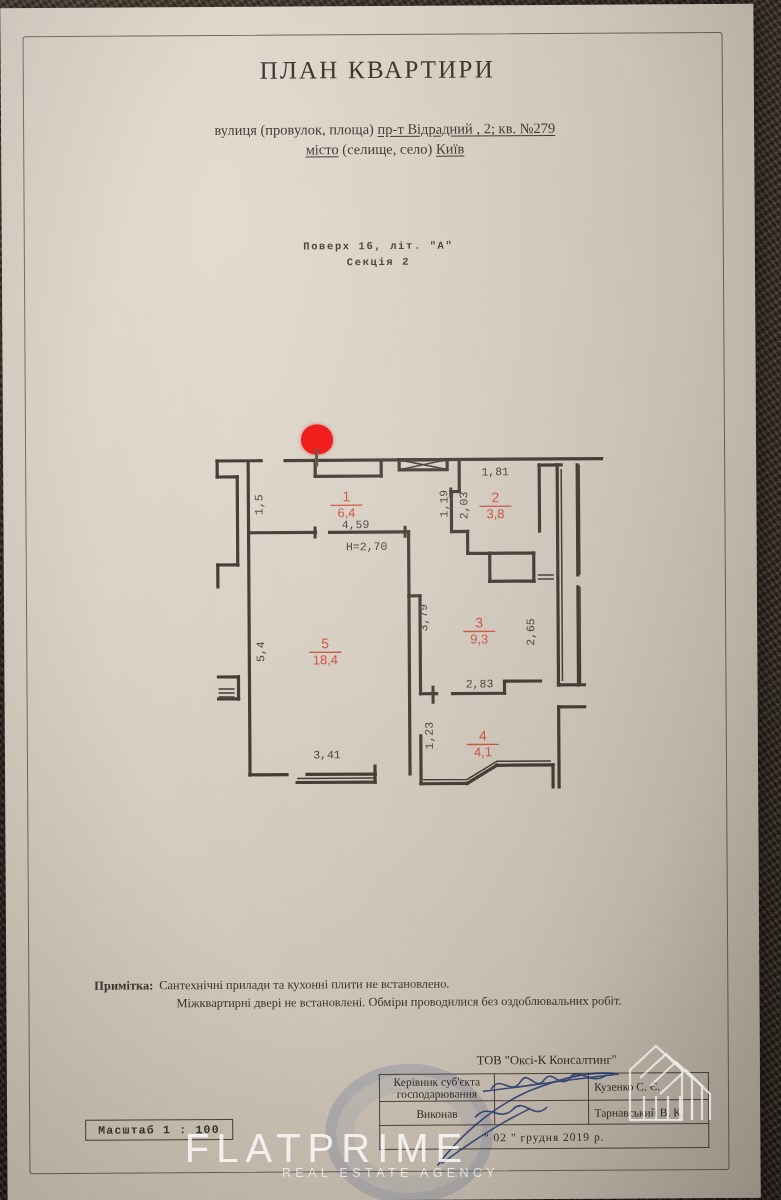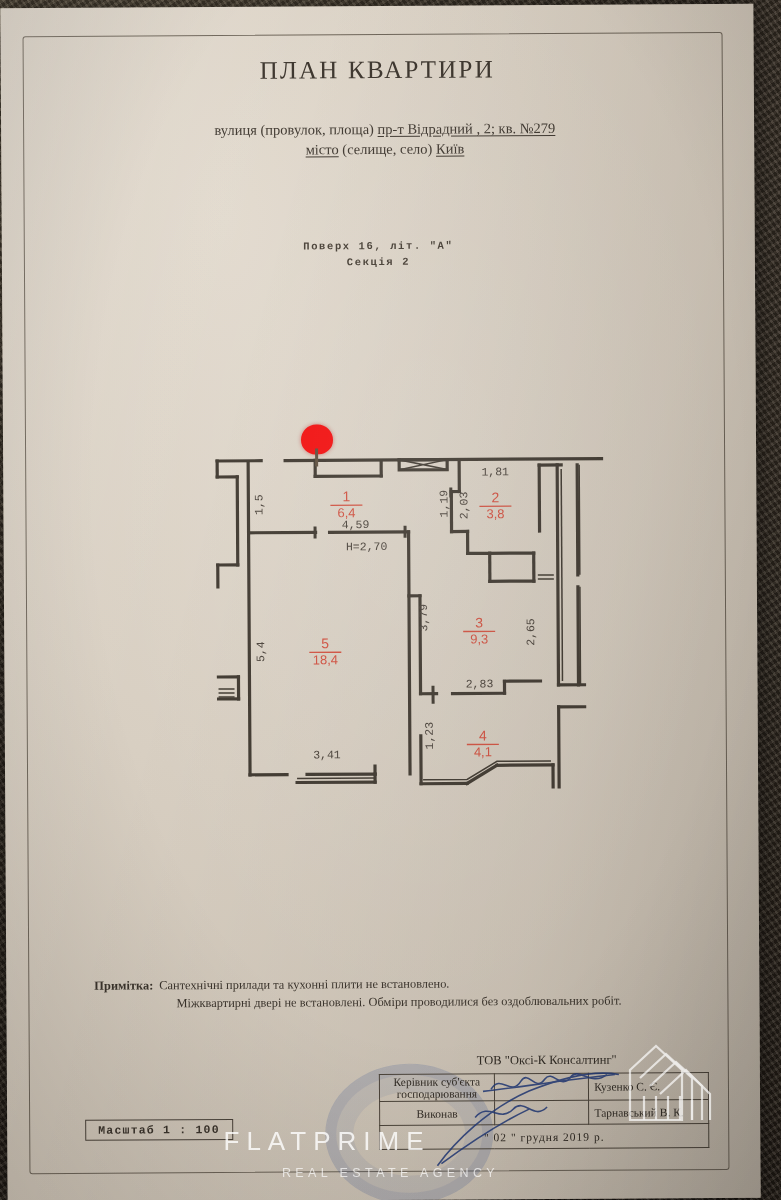--- a/index.html
+++ b/index.html
@@ -227,21 +227,21 @@
     width: 781px; height: 1200px;
     pointer-events: none;
   }
   #wm-text {
     position: absolute;
     left: 0;
     top: 1126px;
     width: 654px;
     text-align: center;
     font-family: "Liberation Sans", sans-serif;
-    font-size: 26px;
+    font-size: 40px;
     letter-spacing: 7px;
     color: rgba(255,255,255,0.80);
     font-weight: 300;
   }
   #wm-sub {
     position: absolute;
     left: 0;
     top: 1166px;
     width: 781px;
     text-align: center;

